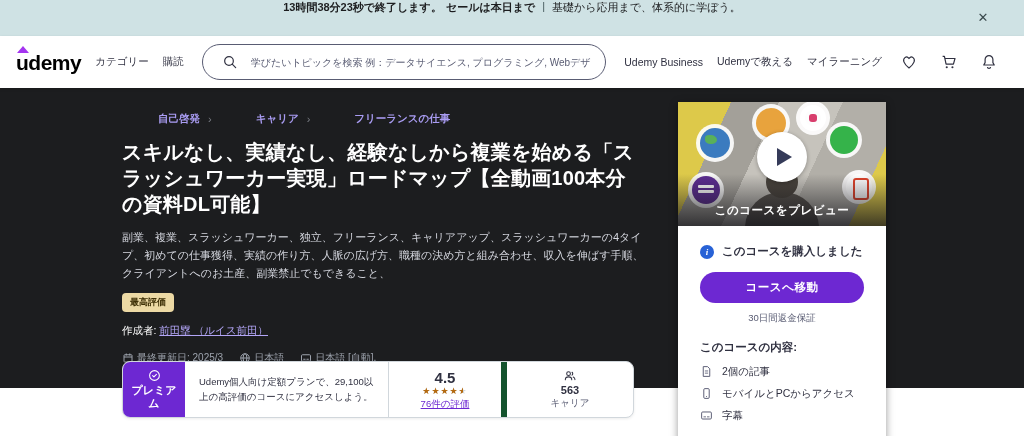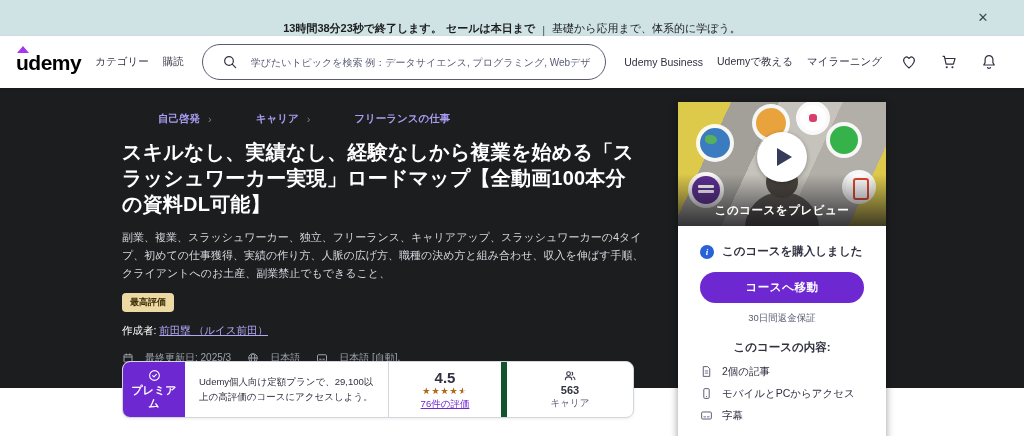--- a/index.html
+++ b/index.html
@@ -4,21 +4,21 @@
 <style>
   * { margin:0; padding:0; box-sizing:border-box; }
   html,body { width:1024px; height:436px; overflow:hidden; }
   body {
     font-family:"Liberation Sans","DejaVu Sans",sans-serif;
     background:#ffffff; color:#303141; position:relative;
   }
 
   
   .sale-banner {
-    height:36px; background:#cfe2e4; display:flex; align-items:flex-end;
+    height:36px; background:#cfe2e4; display:flex; align-items:flex-start;
     justify-content:center; font-size:11px; color:#1c1d1f; position:relative;
   }
   .sale-banner .bold { font-weight:700; }
   .sale-banner .sep { margin:0 7px; color:#45585c; font-weight:400; }
   .banner-close {
     position:absolute; right:32px; top:9px; width:18px; height:18px;
     background:none; border:none; font-size:13px; color:#3b4a4d; cursor:pointer;
     line-height:18px; text-align:center;
   }
 
@@ -65,21 +65,21 @@
     width:528px; font-size:11px; line-height:1.62; color:#d6d8e0; margin-top:12px;
   }
   .top-badge {
     display:inline-block; margin-top:11px; background:#ecd9a4; color:#3d2f05;
     font-size:9px; font-weight:700; padding:3px 8px; border-radius:4px;
   }
   .author-row { margin-top:12px; font-size:10.5px; color:#fff; }
   .author-row a { color:#b3a6f7; text-decoration:underline; cursor:pointer;margin-top:8px; }
   .meta-row { margin-top:13px; display:flex; align-items:center; gap:16px;
     font-size:10px; color:#9da3ad; }
-  .meta-item { display:flex; align-items:center; gap:11px; }
+  .meta-item { display:flex; align-items:center; gap:3px; }
   .meta-item svg { width:12px; height:12px; }
 
   
   .premium-card {
     position:absolute; left:122px; top:361px; width:512px; height:57px;
     background:#fff; border:1px solid #d1d7dc; border-radius:8px;
     display:flex; z-index:6; box-shadow:0 1px 3px rgba(0,0,0,.08);
   }
   .premium-block {
     width:62px; background:#6d28d2; color:#fff; border-radius:7px 0 0 7px;
@@ -155,21 +155,21 @@
   .info-icon { width:14px; height:14px; border-radius:50%; background:#2862d6;
     color:#fff; font-size:9px; font-weight:700; display:inline-flex;
     align-items:center; justify-content:center; font-family:"Liberation Serif",serif;
     font-style:italic; flex:0 0 14px; }
   .cta-btn {
     margin-top:13px; width:100%; height:31px; border:none; border-radius:9999px;
     background:#6d28d2; color:#fff; font-size:11.5px; font-weight:700;
     font-family:inherit; cursor:pointer; letter-spacing:.5px;
   }
   .guarantee { margin-top:9px; text-align:center; font-size:9.5px; color:#595c73; }
-  .content-heading { margin-top:15px; font-size:11.5px; font-weight:700; color:#303141;text-align:center; }
+  .content-heading { margin-top:15px; font-size:11.5px; font-weight:700; color:#303141; }
   .content-list { margin-top:9px; list-style:none; }
   .content-list li { display:flex; align-items:center; gap:9px;
     font-size:10.5px; color:#303141; margin-bottom:7px; line-height:15px; }
   .content-list svg { width:13px; height:13px; color:#595c73; flex:0 0 13px; }
 
   svg { display:block; }
 </style>
 </head>
 <body>
 

